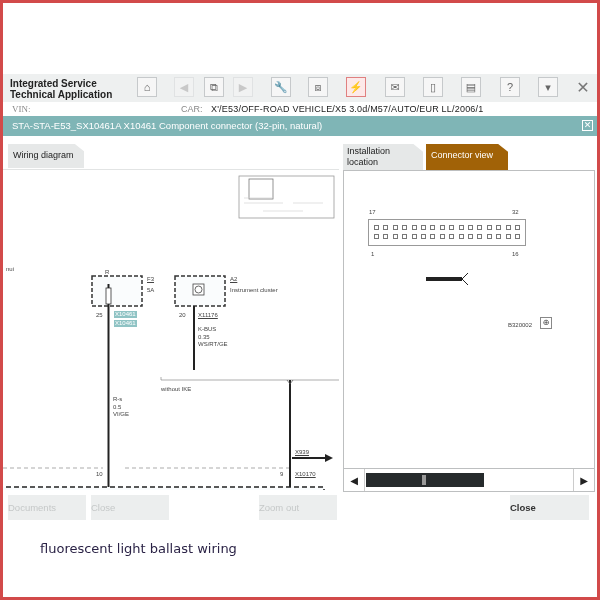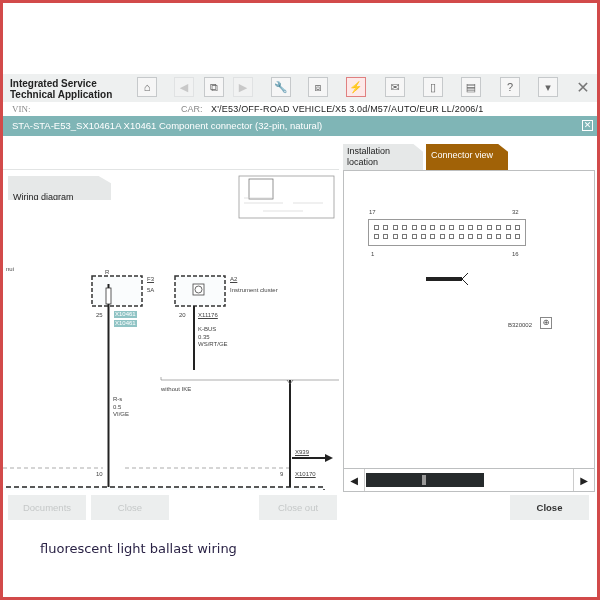--- a/index.html
+++ b/index.html
@@ -15,33 +15,33 @@
   .vin-row { position:absolute; left:0; top:28px; width:594px; height:14px; background:#fff; font-size:9px; line-height:14px; color:#333; }
   .vin-label { position:absolute; left:9px; color:#888;font-family:Liberation Serif, serif; }
   .car-label { position:absolute; left:178px; color:#888; }
   .car-value { position:absolute; left:208px; color:#222; letter-spacing:0.2px; }
   .titlebar { position:absolute; left:0; top:42px; width:594px; height:20px; background:#7fb5b6; color:#fff; font-size:9.5px; line-height:20px; }
   .titlebar-text { position:absolute; left:9px; }
   .titlebar-close { position:absolute; right:4px; top:4px; width:11px; height:11px; box-sizing:border-box; border:1px solid #fff; font-size:9px; line-height:9px; text-align:center; color:#fff; }
   .left-pane { position:absolute; left:0; top:62px; width:336px; height:355px; }
   .tab { position:absolute; font-size:9px; color:#222; background:#e6e8e8; box-sizing:border-box; clip-path:polygon(0 0, 88% 0, 100% 30%, 100% 100%, 0 100%); }
   .tab.sel { background:#a16207; color:#fff; }
-  .tab-wiring { left:5px; top:8px; width:103px; height:24px; padding:16px 0 0 5px;margin-top:32px; }
+  .tab-wiring { left:5px; top:8px; width:76px; height:24px; padding:6px 0 0 5px; }
   .diagram { position:absolute; left:0; top:33px; width:336px; height:320px; border-top:1px solid #e2e4e4; overflow:hidden; }
   .right-pane { position:absolute; left:340px; top:62px; width:254px; height:355px; }
   .tab-install { left:0; top:8px; width:80px; height:26px; padding:2px 0 0 4px; line-height:11px; }
   .tab-connector { left:83px; top:8px; width:82px; height:26px; padding:6px 0 0 5px; }
   .conn-view { position:absolute; left:0; top:34px; width:252px; height:322px; box-sizing:border-box; border:1px solid #bdbfc0; background:#fff; }
   .scrollbar { position:absolute; left:0; bottom:0; width:250px; height:22px; border-top:1px solid #bdbfc0; background:#fff; }
   .sb-left, .sb-right { position:absolute; top:0; width:20px; height:22px; display:flex; align-items:center; justify-content:center; font-size:10px; color:#222; }
   .sb-left { left:0; border-right:1px solid #ccc; }
   .sb-right { right:0; border-left:1px solid #ccc; }
   .sb-thumb { position:absolute; left:22px; top:4px; width:118px; height:14px; background:#262a2c; }
   .sb-grip { position:absolute; left:56px; top:2px; width:4px; height:10px; background:#999; }
-  .bottom-btn { position:absolute; top:421px; height:25px; background:#eceeee; font-size:9.5px; line-height:25px; text-align:center; color:#c5c8c8; }
+  .bottom-btn { position:absolute; top:421px; height:25px; background:#eceeee; font-size:9.5px; line-height:25px; text-align:left; color:#c5c8c8; }
   .bottom-btn.enabled { color:#333; font-weight:600; }
   .caption { position:absolute; left:40px; top:541px; font-family:"DejaVu Sans", sans-serif; font-size:13px; color:#2b2346; }
   .tiny { position:absolute; font-size:6px; color:#444; line-height:7px; }
   .pin-grid { position:absolute; left:24px; top:48px; width:158px; height:27px; border:1px solid #999; box-sizing:border-box; }
   .pin { position:absolute; width:5px; height:5px; border:1px solid #777; box-sizing:border-box; }
 </style>
 </head>
 <body>
 
 <div class="frame"></div>
@@ -229,17 +229,17 @@
           </div>
         <div class="sb-right">
             <span>▶</span>
           </div>
       </div>
     </div>
   </div>
 
   <div class="bottom-btn" style="left:5px;width:78px">Documents</div>
   <div class="bottom-btn" style="left:88px;width:78px">Close</div>
-  <div class="bottom-btn" style="left:256px;width:78px">Close out</div>
+  <div class="bottom-btn" style="left:256px;width:78px">Zoom out</div>
   <div class="bottom-btn enabled" style="left:507px;width:79px">Close</div>
 </div>
 
 <div class="caption">fluorescent light ballast wiring</div>
 
 </body></html>

